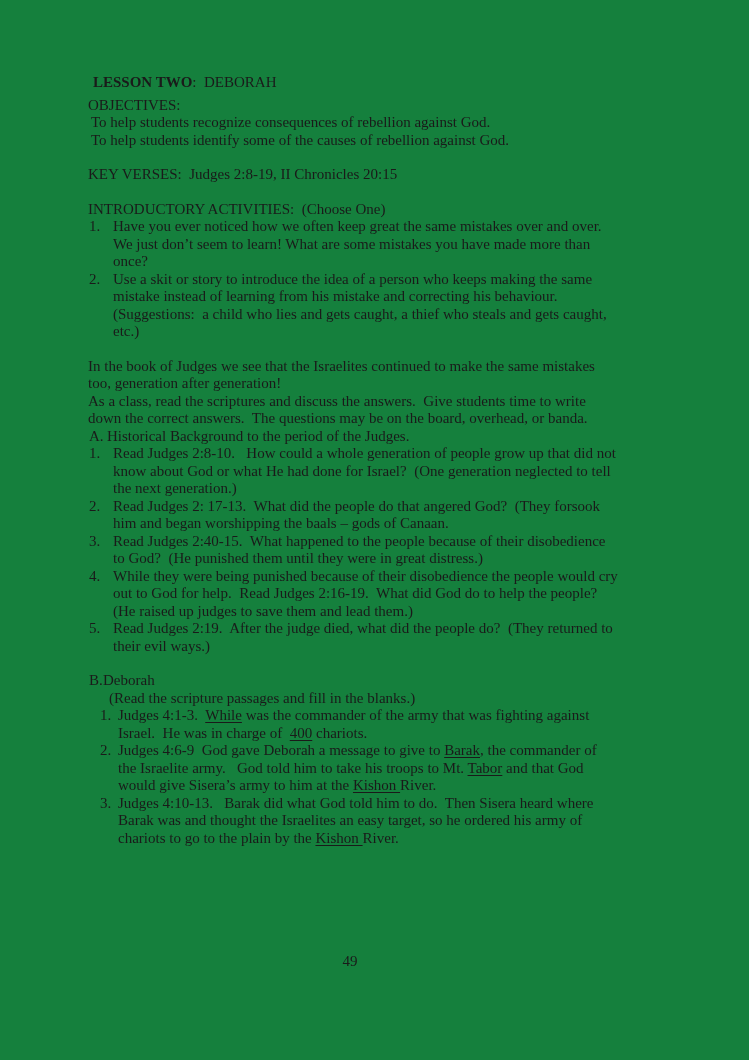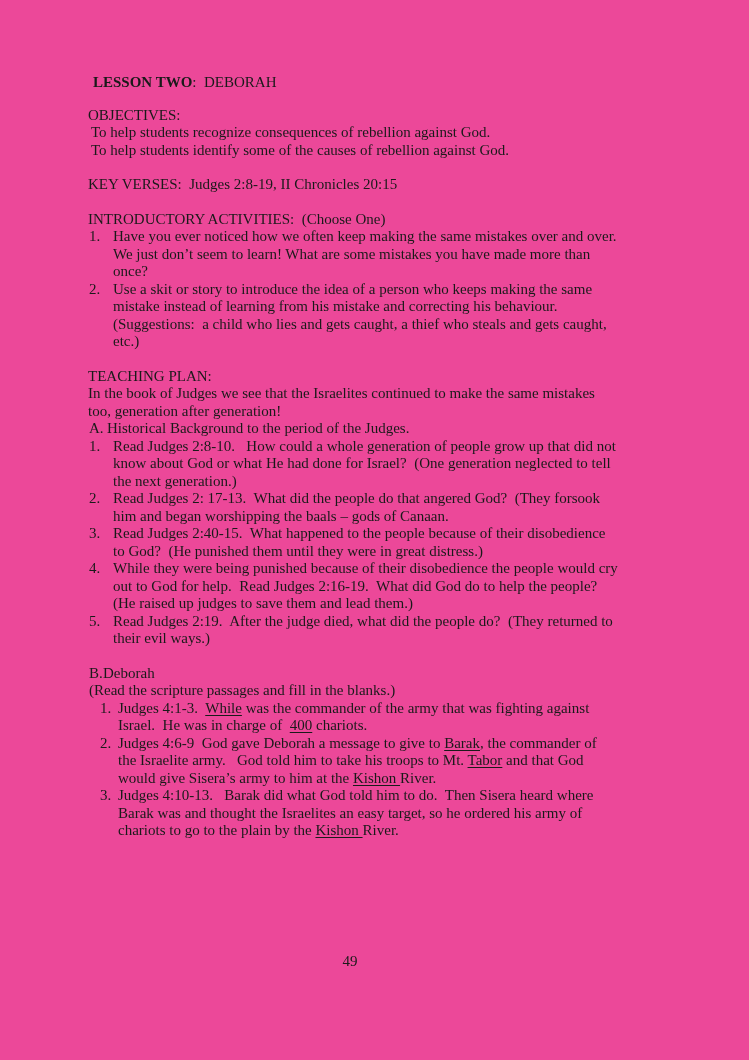--- a/index.html
+++ b/index.html
@@ -13,41 +13,41 @@
     overflow: hidden;
     font-family: "Liberation Serif", "DejaVu Serif", serif;
     font-size: 15px;
     line-height: 17.5px;
     color: #1a1a1a;
   }
   .page {
     position: relative;
     width: 749px;
     height: 1060px;
-    background: #ec4899;
+    background: #15803d;
     font-family: Liberation Serif, serif;
   }
   .content {
     position: absolute;
     left: 88px;
     top: 74px;
     width: 530px;
   }
   .t { white-space: pre-wrap; }
   .title { margin-left: 5px; }
   .title .bold { font-weight: bold; }
   .sec { margin-top: 17px; }
-  .objectives { margin-top: 15px; }
+  .objectives { margin-top: 5px; }
   .obj-line { margin-left: 3px; }
   
   .li { position: relative; padding-left: 25px; }
   .li .num { position: absolute; left: 1px; top: 0; }
   .li-a-head { padding-left: 19px; }
   .li-b-head { padding-left: 15px; }
-  .bnote { margin-left: 1px; }
+  .bnote { margin-left: 21px; }
   .bitem { margin-left: 12px; padding-left: 18px; }
   .bitem .num { left: 0; }
   .underlined { text-decoration: underline; text-underline-offset: 2px; }
   .pageno {
     position: absolute;
     left: 88px;
     top: 912px;
     width: 524px;
     text-align: center;
     margin-top: 41px;
@@ -68,31 +68,31 @@
       <div class="t obj-line">To help students recognize consequences of rebellion against God.</div>
       <div class="t obj-line">To help students identify some of the causes of rebellion against God.</div>
     </div>
 
     <div class="sec t">KEY VERSES:  Judges 2:8-19, II Chronicles 20:15</div>
 
     <div class="sec">
       <div class="t">INTRODUCTORY ACTIVITIES:  (Choose One)</div>
       <div class="li">
         <span class="num t">1.</span>
-        <div class="txt t">Have you ever noticed how we often keep making the same mistakes over and over.  We just don’t seem to learn! What are some mistakes you have made more than once?</div>
+        <div class="txt t">Have you ever noticed how we often keep great the same mistakes over and over.  We just don’t seem to learn! What are some mistakes you have made more than once?</div>
       </div>
       <div class="li">
         <span class="num t">2.</span>
         <div class="txt t">Use a skit or story to introduce the idea of a person who keeps making the same mistake instead of learning from his mistake and correcting his behaviour.  (Suggestions:  a child who lies and gets caught, a thief who steals and gets caught, etc.)</div>
       </div>
     </div>
 
     <div class="sec">
-      <div class="t">TEACHING PLAN:</div>
       <div class="t">In the book of Judges we see that the Israelites continued to make the same mistakes too, generation after generation!</div>
+      <div class="t">As a class, read the scriptures and discuss the answers.  Give students time to write down the correct answers.  The questions may be on the board, overhead, or banda.</div>
 
       <div class="li li-a-head">
         <span class="num t">A.</span>
         <div class="txt t">Historical Background to the period of the Judges.</div>
       </div>
       <div class="li">
         <span class="num t">1.</span>
         <div class="txt t">Read Judges 2:8-10.   How could a whole generation of people grow up that did not know about God or what He had done for Israel?  (One generation neglected to tell the next generation.)</div>
       </div>
       <div class="li">

